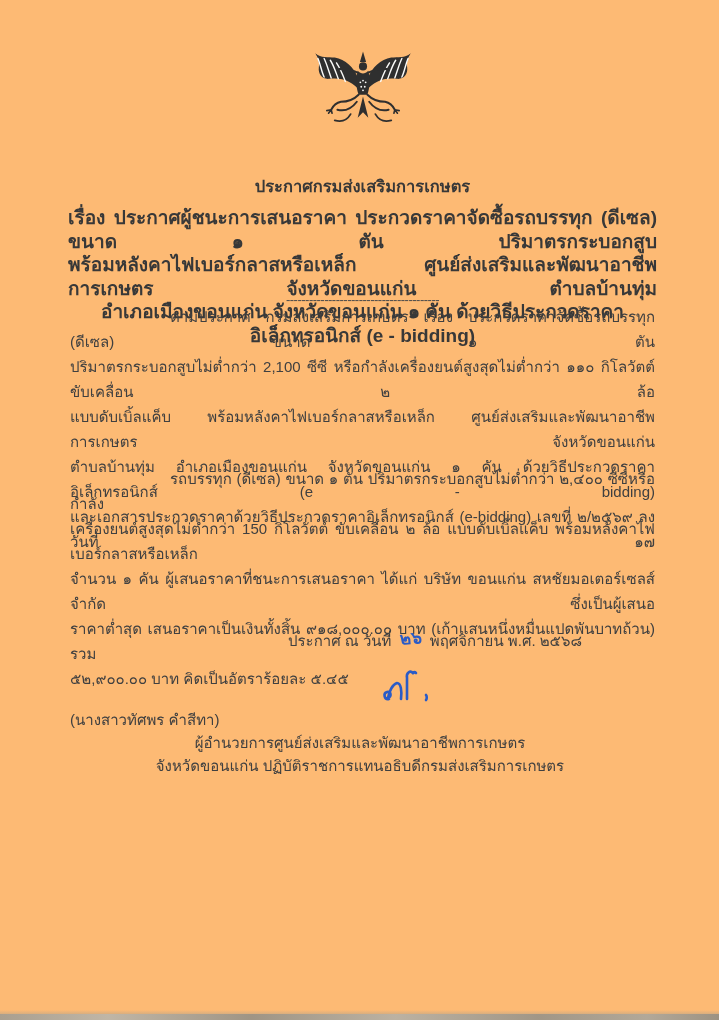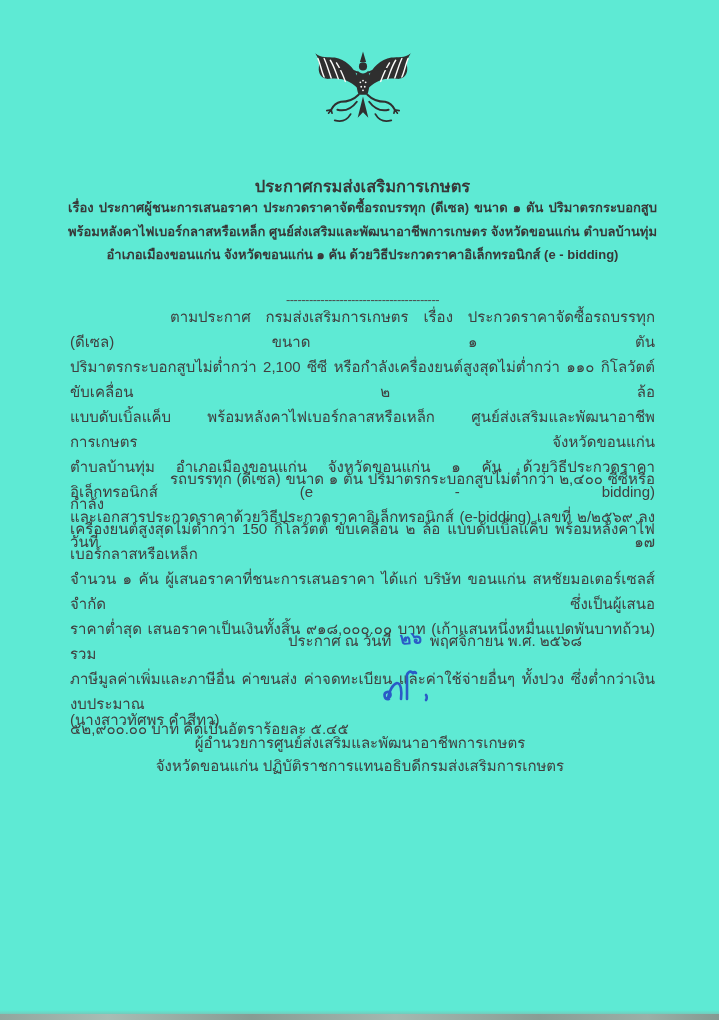--- a/index.html
+++ b/index.html
@@ -1,32 +1,32 @@
 <!DOCTYPE html>
 <html><head>
 <meta charset="utf-8">
 <style>
   html,body{margin:0;padding:0;background:#e8e8e6;}
   .page{
     position:relative;
     width:719px;height:1020px;
     margin:0 auto;
-    background:#5eead4;
+    background:#fdba74;
     overflow:hidden;
     font-family:"Liberation Sans","DejaVu Sans",sans-serif;
     color:#3b3b3b;
   }
   .emblem{position:absolute;left:310px;top:50px;width:106px;height:100px;}
   .agency-title{
     position:absolute;top:173px;left:70px;width:585px;
     text-align:center;font-size:16.5px;font-weight:bold;color:#383838;
   }
   .subject{
-    position:absolute;top:196px;left:68px;width:589px;
-    font-size:13px;font-weight:bold;line-height:23.5px;color:#383838;
+    position:absolute;top:206px;left:68px;width:589px;
+    font-size:19px;font-weight:bold;line-height:23.5px;color:#383838;
   }
   .line{text-align:justify;text-align-last:justify;}
   .line.center{text-align:center;text-align-last:center;}
   .line.left{text-align:left;text-align-last:left;}
   .divider{
     position:absolute;top:292px;left:70px;width:585px;
     text-align:center;font-size:13px;letter-spacing:-0.5px;color:#4a4a4a;
     white-space:nowrap;overflow:hidden;
   }
   .para{
@@ -122,21 +122,20 @@
     <div class="line">แบบดับเบิ้ลแค็บ พร้อมหลังคาไฟเบอร์กลาสหรือเหล็ก ศูนย์ส่งเสริมและพัฒนาอาชีพการเกษตร จังหวัดขอนแก่น</div>
     <div class="line">ตำบลบ้านทุ่ม อำเภอเมืองขอนแก่น จังหวัดขอนแก่น ๑ คัน ด้วยวิธีประกวดราคาอิเล็กทรอนิกส์ (e - bidding)</div>
     <div class="line">และเอกสารประกวดราคาด้วยวิธีประกวดราคาอิเล็กทรอนิกส์ (e-bidding) เลขที่ ๒/๒๕๖๙ ลงวันที่ ๑๗</div>
   </div>
 
   <div class="para para2">
     <div class="line indent">รถบรรทุก (ดีเซล) ขนาด ๑ ตัน ปริมาตรกระบอกสูบไม่ต่ำกว่า ๒,๔๐๐ ซีซีหรือกำลัง</div>
     <div class="line">เครื่องยนต์สูงสุดไม่ต่ำกว่า 150 กิโลวัตต์ ขับเคลื่อน ๒ ล้อ แบบดับเบิ้ลแค็บ พร้อมหลังคาไฟเบอร์กลาสหรือเหล็ก</div>
     <div class="line">จำนวน ๑ คัน ผู้เสนอราคาที่ชนะการเสนอราคา ได้แก่ บริษัท ขอนแก่น สหชัยมอเตอร์เซลส์ จำกัด ซึ่งเป็นผู้เสนอ</div>
     <div class="line">ราคาต่ำสุด เสนอราคาเป็นเงินทั้งสิ้น ๙๑๘,๐๐๐.๐๐ บาท (เก้าแสนหนึ่งหมื่นแปดพันบาทถ้วน) รวม</div>
-    <div class="line">ภาษีมูลค่าเพิ่มและภาษีอื่น ค่าขนส่ง ค่าจดทะเบียน และค่าใช้จ่ายอื่นๆ ทั้งปวง ซึ่งต่ำกว่าเงินงบประมาณ</div>
     <div class="line left">๕๒,๙๐๐.๐๐ บาท คิดเป็นอัตราร้อยละ ๕.๔๕</div>
   </div>
 
   <div class="date-line">
     <span>ประกาศ ณ วันที่</span>
     <span class="handwritten-day">๒๖</span>
     <span>พฤศจิกายน  พ.ศ. ๒๕๖๘</span>
   </div>
 
   <svg class="signature" viewBox="0 0 90 46" xmlns="http://www.w3.org/2000/svg">

